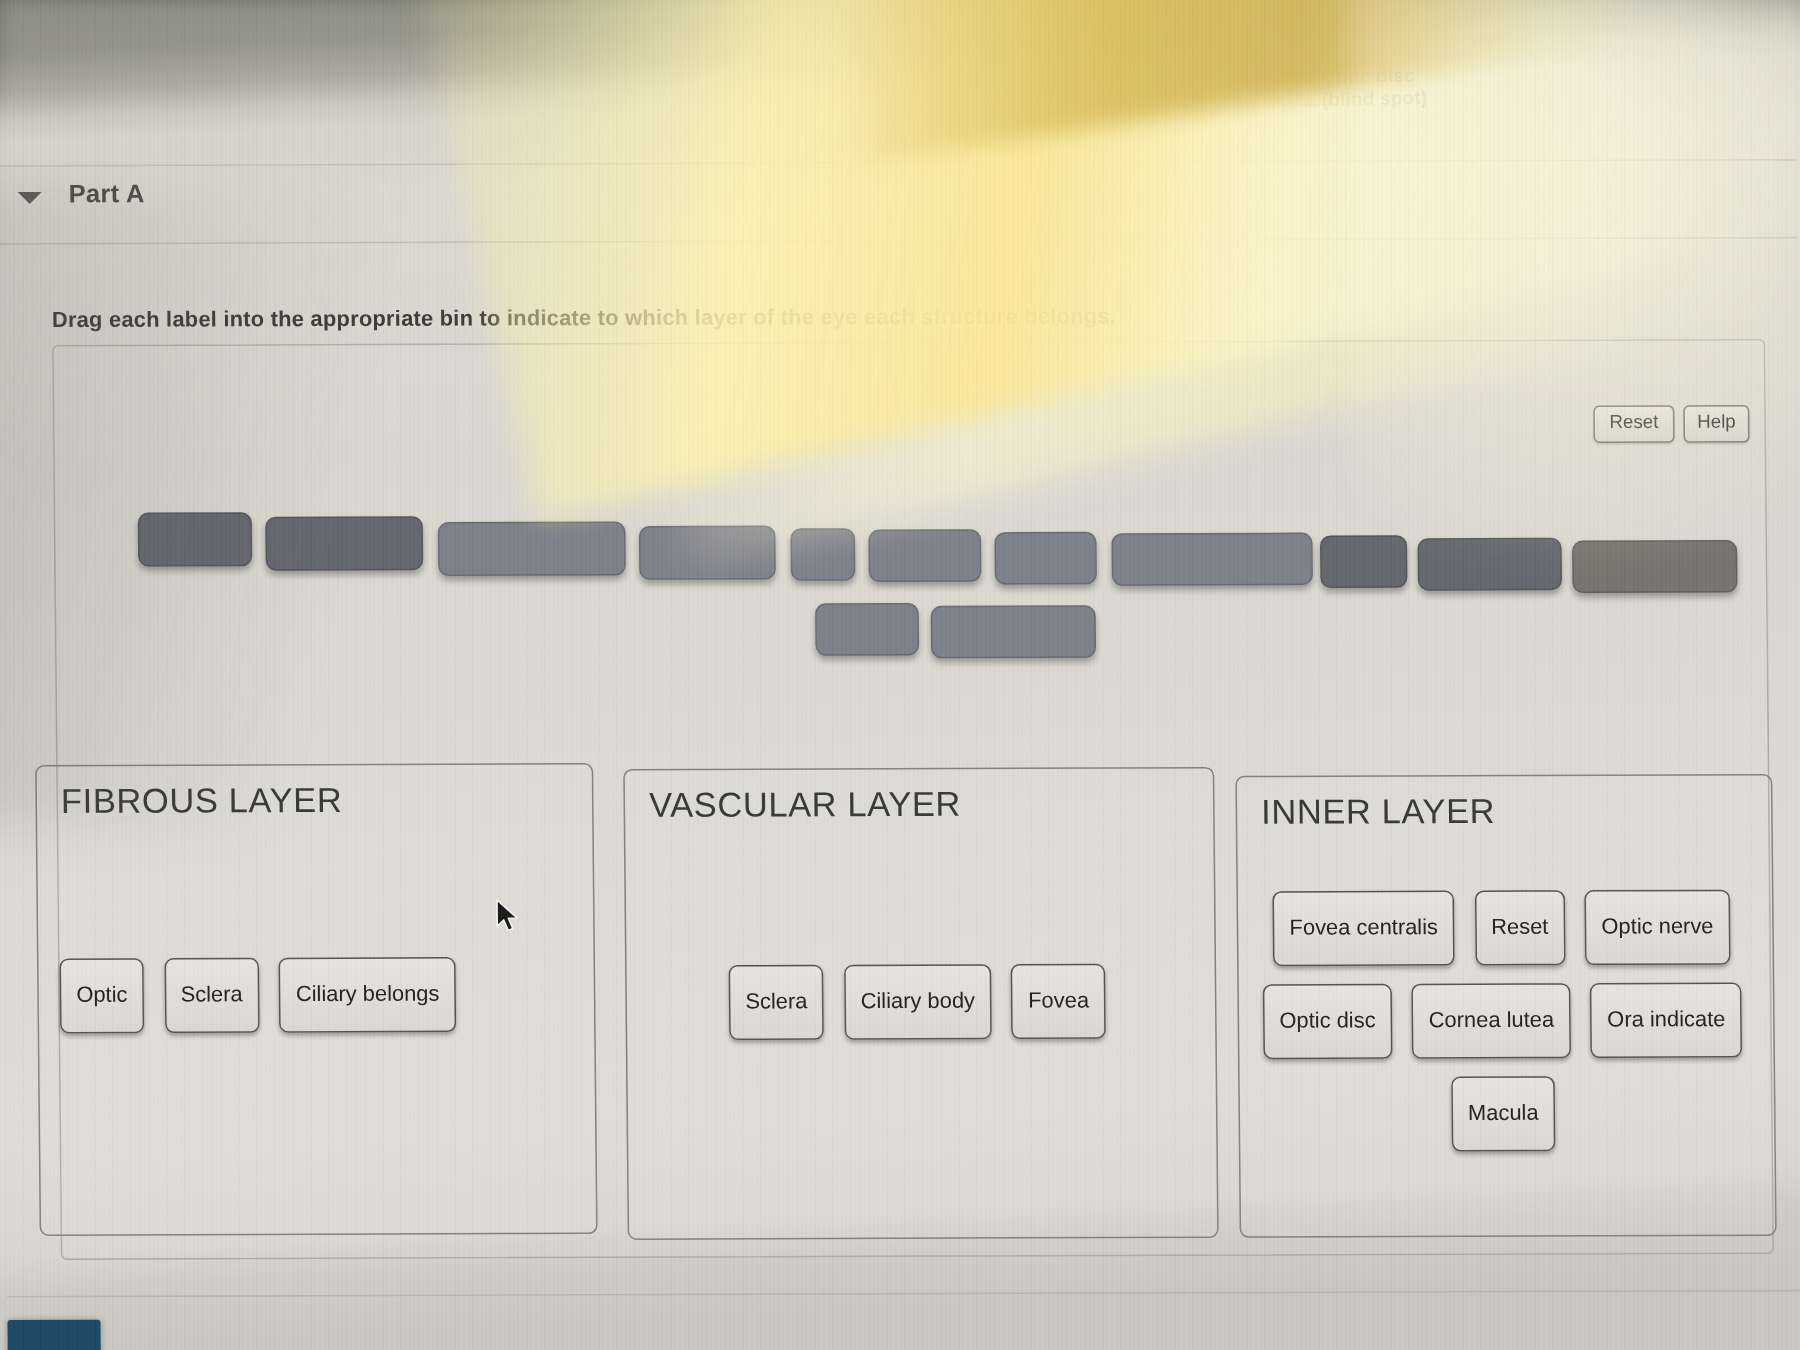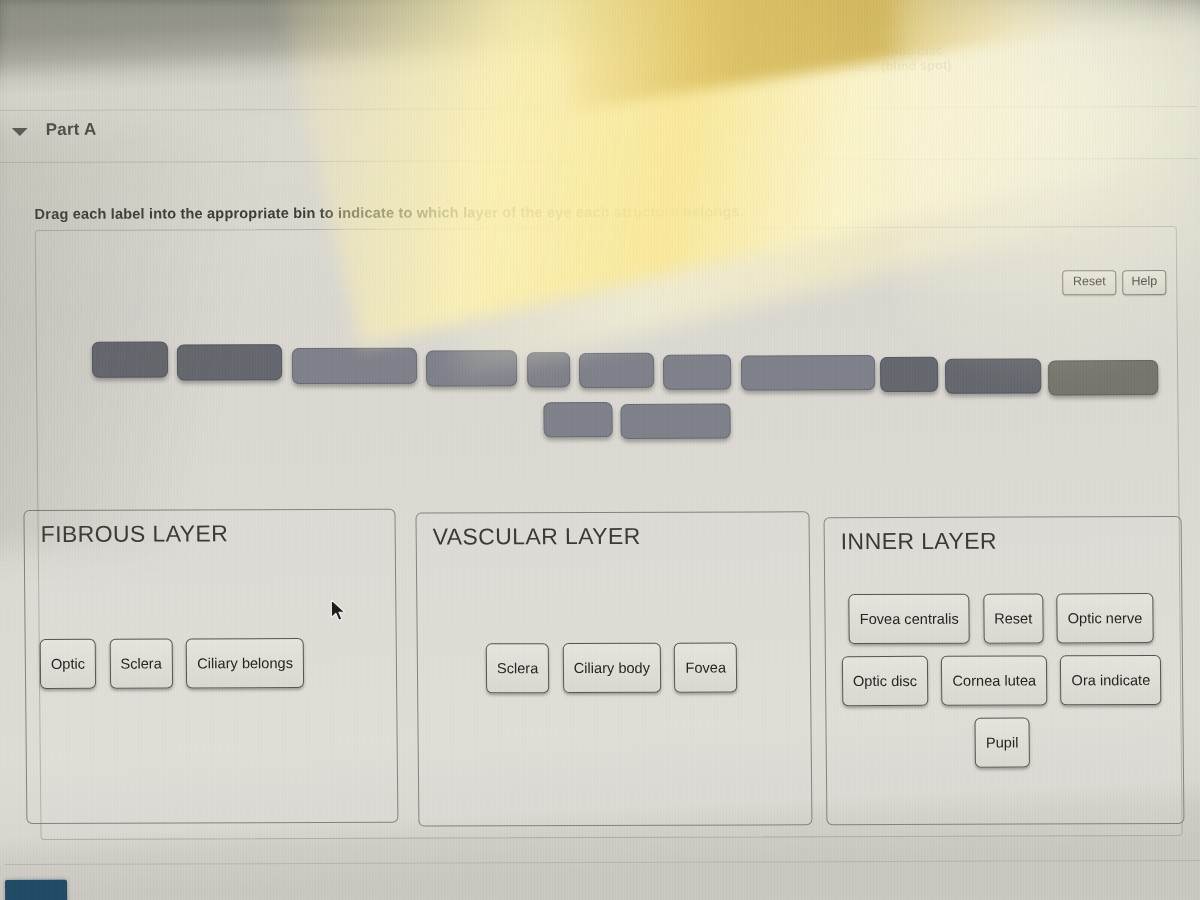--- a/index.html
+++ b/index.html
@@ -223,21 +223,21 @@
 
     <div class="bin" style="left:822px;top:518px;width:356px;height:306px;">
       <div class="bin-title">INNER LAYER</div>
       <div class="chips centered" style="top:76px;left:12px;right:8px;">
         <span class="chip">Fovea centralis</span>
         <span class="chip">Reset</span>
         <span class="chip">Optic nerve</span>
         <span class="chip">Optic disc</span>
         <span class="chip">Cornea lutea</span>
         <span class="chip">Ora indicate</span>
-        <span class="chip">Pupil</span>
+        <span class="chip">Macula</span>
       </div>
     </div>
 
     <div id="cursor">
       <svg width="18" height="24" viewBox="0 0 18 24">
         <path d="M1 1 L1 18.5 L5.4 14.4 L8.4 21.4 L11.4 20.1 L8.5 13.3 L14.3 13.1 Z" fill="#1b1b1b" stroke="#f2f2f0" stroke-width="1.1" stroke-linejoin="round"></path>
       </svg>
     </div>
 
     <div id="bottom-blue"></div>

